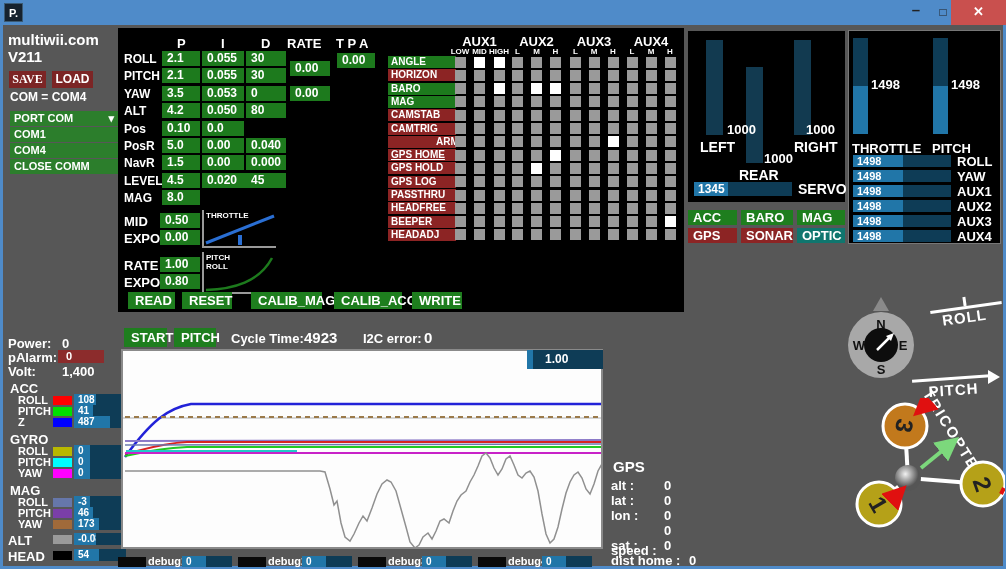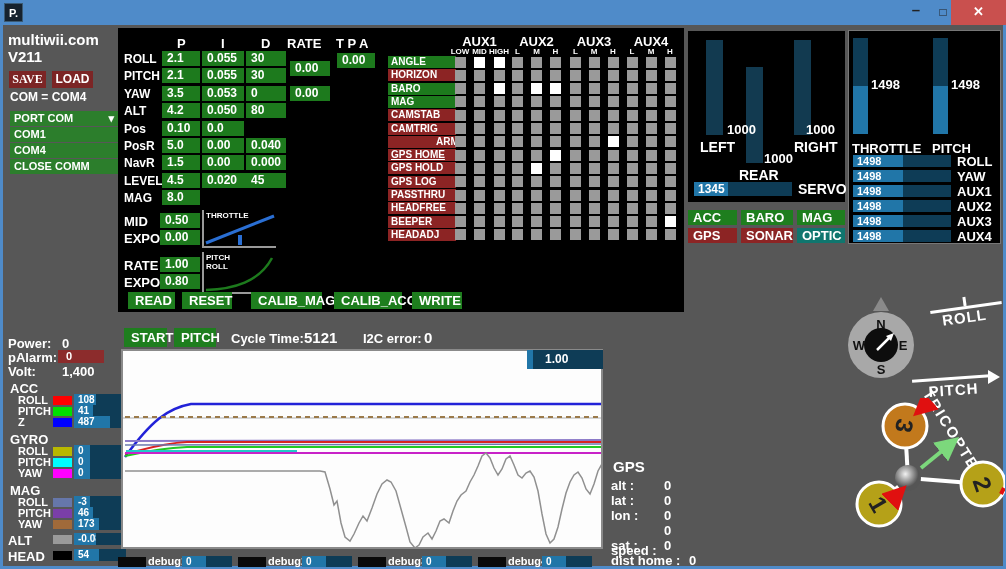--- a/index.html
+++ b/index.html
@@ -398,21 +398,21 @@
       <div class="wtext" style="position: absolute; left: 108px; top: 183px; font-size: 13px;">AUX3</div>
       <div class="bar-l" style="position: absolute; left: 4px; top: 199px; width: 50px; height: 12px;">1498</div>
       <div class="bar-d" style="position: absolute; left: 54px; top: 199px; width: 48px; height: 12px;"></div>
       <div class="wtext" style="position: absolute; left: 108px; top: 198px; font-size: 13px;">AUX4</div>
     </div>
 </div>
 
 <div class="btn-green" style="left:124px;top:328px;width:43px;height:19px;line-height:19px;">START</div>
 <div class="btn-green" style="left:174px;top:328px;width:42px;height:19px;line-height:19px;">PITCH</div>
 <div class="wtext" style="left:231px;top:331px;font-size:13px;">Cycle Time:</div>
-<div class="wtext" style="left:304px;top:329px;font-size:15px;">5121</div>
+<div class="wtext" style="left:304px;top:329px;font-size:15px;">4923</div>
 <div class="wtext" style="left:363px;top:331px;font-size:13px;">I2C error:</div>
 <div class="wtext" style="left:424px;top:329px;font-size:15px;">0</div>
 
 <div class="tele-label" style="left:8px;top:336px;font-size:13px;">Power:</div>
 <div class="tele-val" style="left:62px;top:336px;">0</div>
 <div class="tele-label" style="left:8px;top:350px;font-size:13px;">pAlarm:</div>
 <div style="position:absolute;left:58px;top:350px;width:46px;height:13px;background:#8c2c2c;color:#fff;font-weight:bold;font-size:11px;line-height:13px;padding-left:8px;">0</div>
 <div class="tele-label" style="left:8px;top:364px;font-size:13px;">Volt:</div>
 <div class="tele-val" style="left:62px;top:364px;">1,400</div>
 <div id="telemetry-groups">

